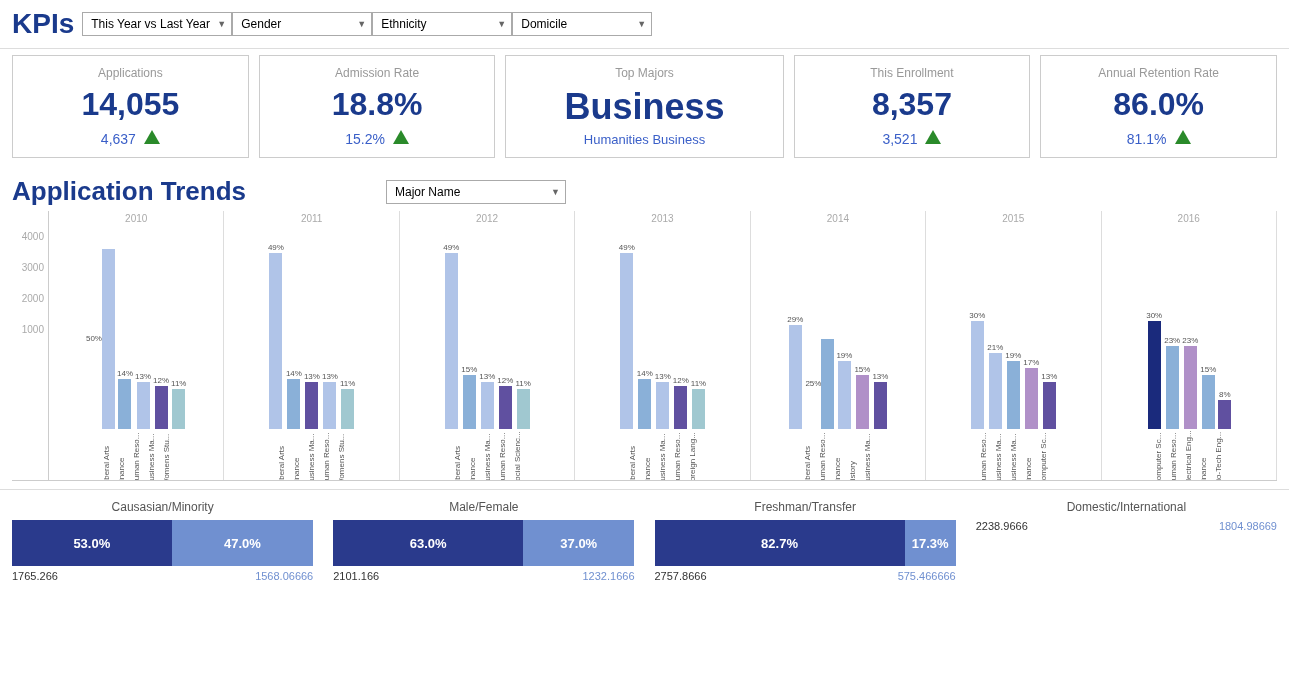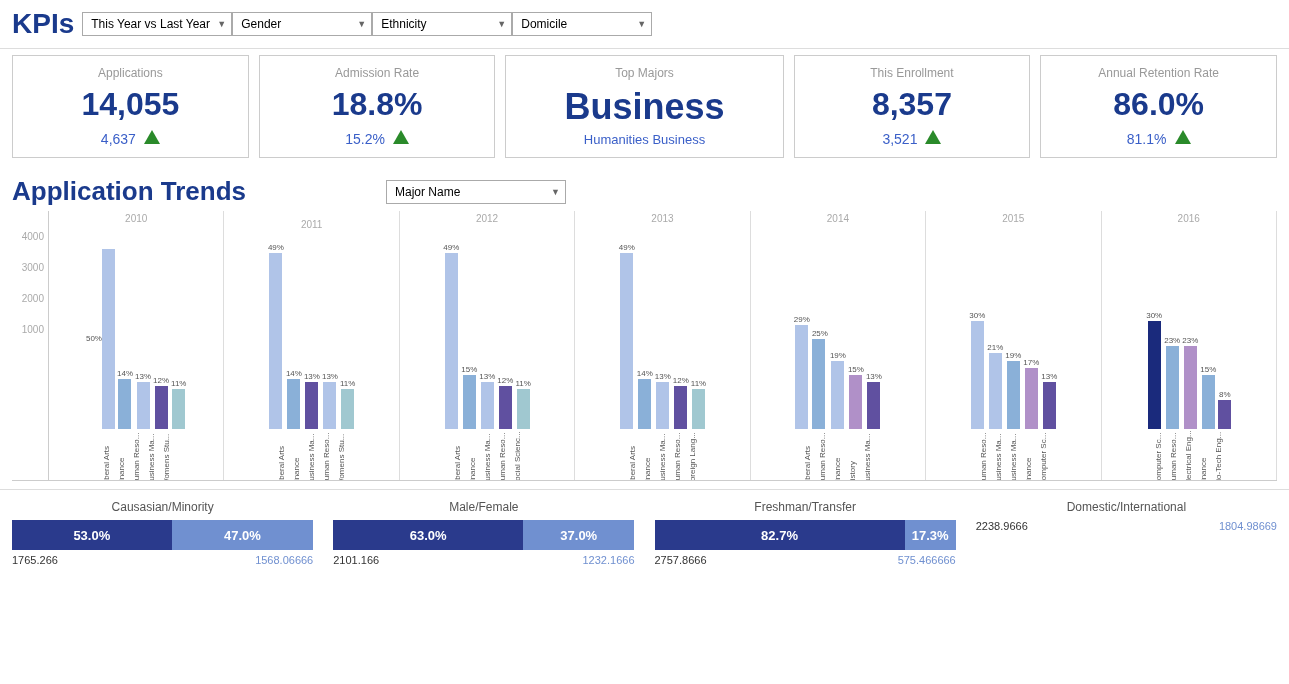--- a/index.html
+++ b/index.html
@@ -29,21 +29,21 @@
     .c-blue { background: #8ab0d8; }
     .c-purple { background: #7060a0; }
     .c-lightpurple { background: #b090c8; }
     .c-lightcyan { background: #a0c8d0; }
     .c-darkblue { background: #2a3a8c; }
 
     
     .bottom-section { display: flex; padding: 10px 12px; gap: 20px; border-top: 1px solid #ddd; margin-top: 8px; }
     .bottom-item { flex: 1; }
     .bottom-label { text-align: center; font-size: 12px; color: #555; margin-bottom: 6px; }
-    .stacked-bar { display: flex; height: 30px; border-radius: 0; overflow: hidden; }
+    .stacked-bar { display: flex; height: 46px; border-radius: 0; overflow: hidden; }
     .stacked-seg { display: flex; align-items: center; justify-content: center; font-size: 13px; font-weight: bold; color: #fff; }
     .seg-dark { background: #2a3a8c; }
     .seg-light { background: #7090d0; }
     .bottom-nums { display: flex; justify-content: space-between; margin-top: 4px; font-size: 11px; }
     .num-dark { color: #333; }
     .num-light { color: #7090d0; }
   </style>
 </head>
 <body>
 
@@ -182,21 +182,21 @@
             </div>
             <div style="width: 13px; display: flex; align-items: flex-start; justify-content: center; overflow: hidden;">
               <div style="font-size: 8px; color: rgb(85, 85, 85); writing-mode: vertical-rl; text-orientation: mixed; transform: rotate(180deg); white-space: nowrap; overflow: hidden; height: 55px;">Business Ma...</div>
             </div>
             <div style="width: 13px; display: flex; align-items: flex-start; justify-content: center; overflow: hidden;">
               <div style="font-size: 8px; color: rgb(85, 85, 85); writing-mode: vertical-rl; text-orientation: mixed; transform: rotate(180deg); white-space: nowrap; overflow: hidden; height: 55px;">Womens Stu...</div>
             </div>
           </div>
         </div>
         <div style="flex: 1 1 0%; border-right: 1px solid rgb(221, 221, 221); display: flex; flex-direction: column; position: relative; padding-top: 18px;">
-          <div style="position: absolute; top: 8px; left: 0px; right: 0px; text-align: center; font-size: 10px; color: rgb(170, 170, 170);">2011</div>
+          <div style="position: absolute; top: 2px; left: 0px; right: 0px; text-align: center; font-size: 10px; color: rgb(170, 170, 170);">2011</div>
           <div style="display: flex; align-items: flex-end; height: 200px; gap: 2px; padding: 0px 3px; justify-content: center; flex: 0 0 auto;">
             <div style="display: flex; flex-direction: column; align-items: center;">
               <div style="font-size: 8px; color: rgb(85, 85, 85); margin-bottom: 1px; white-space: nowrap;">49%</div>
               <div class="c-lightblue" style="width: 13px; height: 176px;"></div>
             </div>
             <div style="display: flex; flex-direction: column; align-items: center;">
               <div style="font-size: 8px; color: rgb(85, 85, 85); margin-bottom: 1px; white-space: nowrap;">14%</div>
               <div class="c-blue" style="width: 13px; height: 50px;"></div>
             </div>
             <div style="display: flex; flex-direction: column; align-items: center;">
@@ -314,21 +314,21 @@
             </div>
           </div>
         </div>
         <div style="flex: 1 1 0%; border-right: 1px solid rgb(221, 221, 221); display: flex; flex-direction: column; position: relative; padding-top: 18px;">
           <div style="position: absolute; top: 2px; left: 0px; right: 0px; text-align: center; font-size: 10px; color: rgb(170, 170, 170);">2014</div>
           <div style="display: flex; align-items: flex-end; height: 200px; gap: 2px; padding: 0px 3px; justify-content: center; flex: 0 0 auto;">
             <div style="display: flex; flex-direction: column; align-items: center;">
               <div style="font-size: 8px; color: rgb(85, 85, 85); margin-bottom: 1px; white-space: nowrap;">29%</div>
               <div class="c-lightblue" style="width: 13px; height: 104px;"></div>
             </div>
-            <div style="display: flex; flex-direction: column; align-items: flex-start;">
+            <div style="display: flex; flex-direction: row; align-items: center;">
               <div style="font-size: 8px; color: rgb(85, 85, 85); margin-bottom: 1px; white-space: nowrap;">25%</div>
               <div class="c-blue" style="width: 13px; height: 90px;"></div>
             </div>
             <div style="display: flex; flex-direction: column; align-items: center;">
               <div style="font-size: 8px; color: rgb(85, 85, 85); margin-bottom: 1px; white-space: nowrap;">19%</div>
               <div class="c-lightblue" style="width: 13px; height: 68px;"></div>
             </div>
             <div style="display: flex; flex-direction: column; align-items: center;">
               <div style="font-size: 8px; color: rgb(85, 85, 85); margin-bottom: 1px; white-space: nowrap;">15%</div>
               <div class="c-lightpurple" style="width: 13px; height: 54px;"></div>

